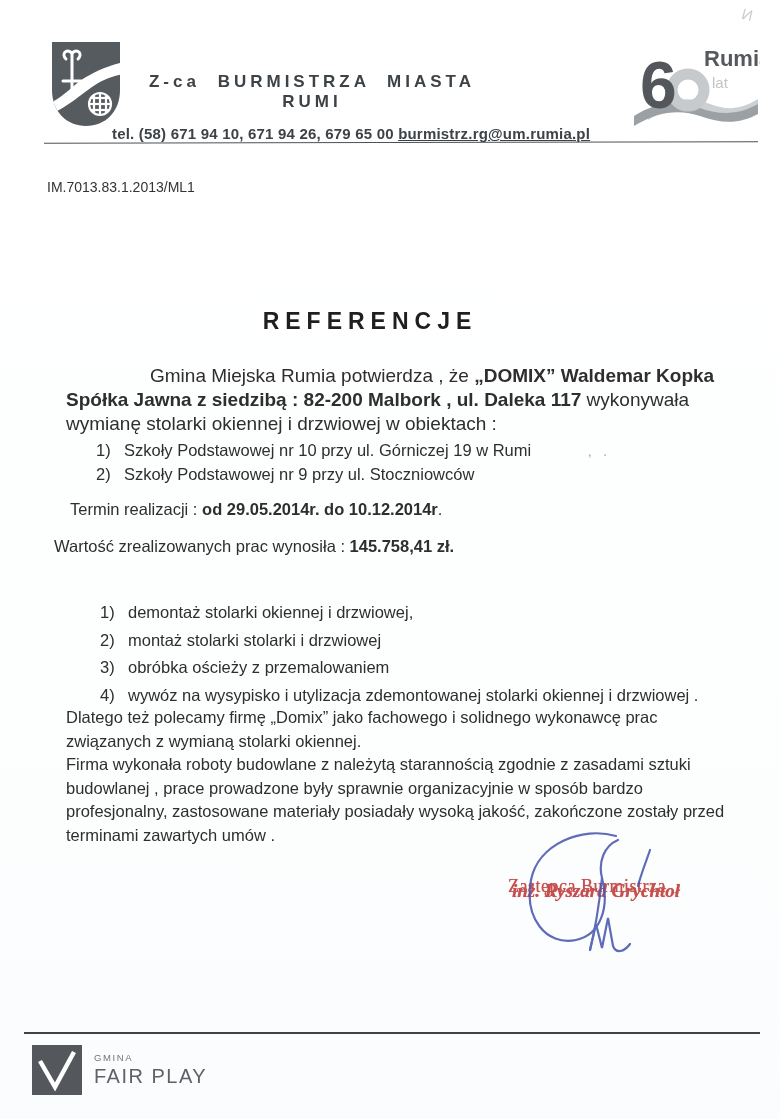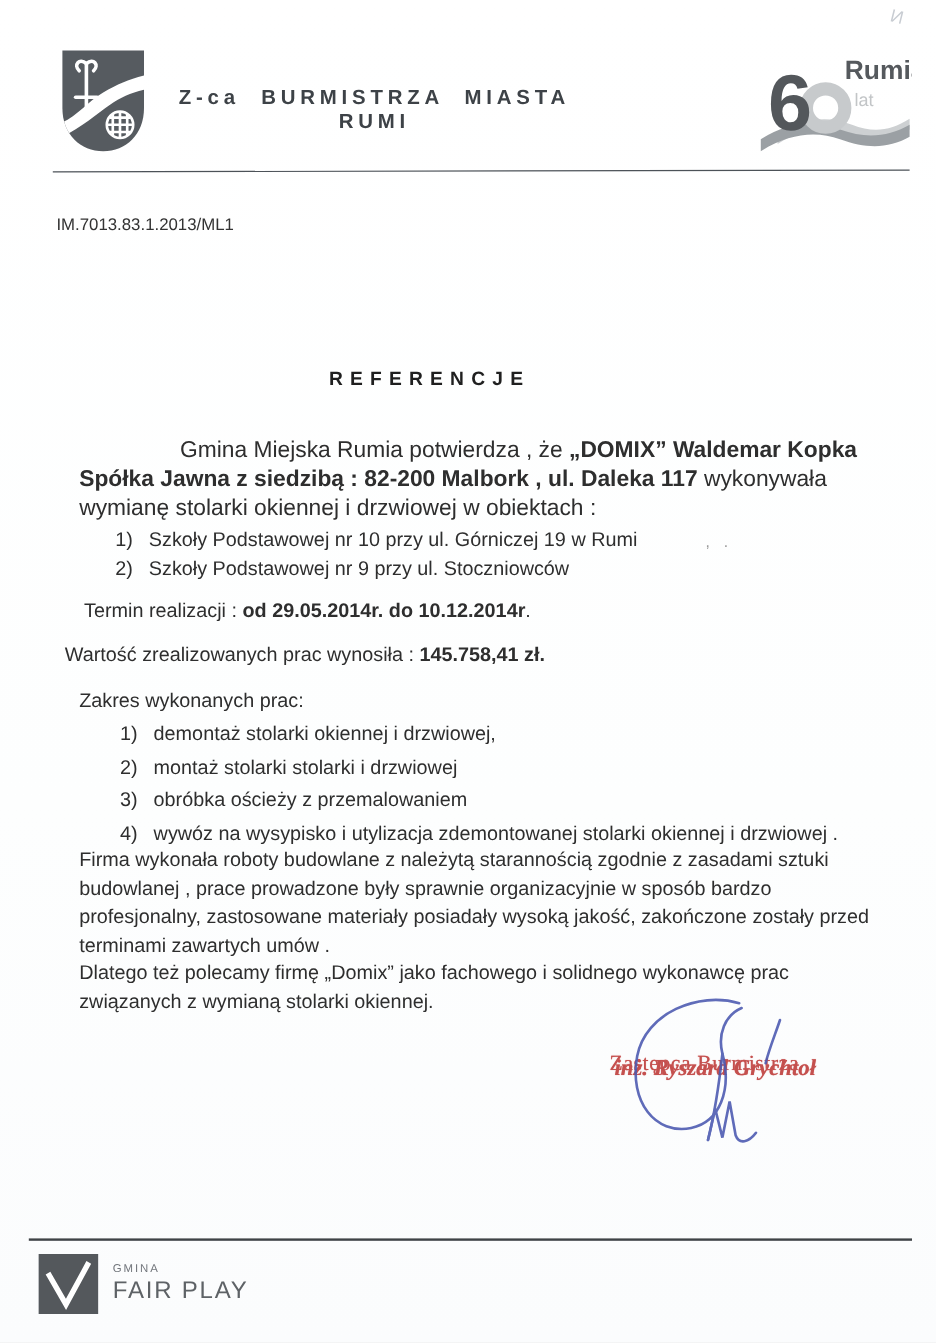--- a/index.html
+++ b/index.html
@@ -13,21 +13,21 @@
   
   .head-text{left:112px;top:48px;width:400px;text-align:center;color:#3d4247;margin-top:24px;}
   .head-title{font-size:17px;font-weight:bold;letter-spacing:4px;word-spacing:9px;}
   .head-phone{margin-top:13px;font-size:15px;font-weight:bold;letter-spacing:.2px;white-space:nowrap;}
   .head-phone .email{text-decoration:underline;}
   .corner-mark{left:742px;top:6px;font-size:15px;color:#b6bcc4;transform:rotate(14deg);opacity:.75;}
   .rule-top{left:44px;top:142px;width:714px;border-top:1.7px solid #4c5258;transform:rotate(-.12deg);}
   
   .refline{left:47px;top:179px;width:690px;display:flex;justify-content:space-between;font-size:14px;color:#333;}
   
-  .doc-title{left:0;top:308px;width:650px;text-align:center;font-size:16px;font-weight:bold;letter-spacing:6px;color:#1f1f1f;padding-left:33px;}
+  .doc-title{left:12px;top:308px;width:650px;text-align:center;font-size:23px;font-weight:bold;letter-spacing:6px;color:#1f1f1f;padding-left:33px;}
   
   .intro{left:66px;top:364px;width:654px;font-size:19px;line-height:24px;text-indent:84px;}
   .b{font-weight:bold;}
   .list{font-size:16.5px;}
   .list .row{display:flex;}
   .sites{left:96px;top:438px;width:620px;line-height:24px;}
   .scope{left:100px;top:599px;width:640px;line-height:27.5px;}
   .num{width:28px;flex:0 0 28px;}
   .term{left:70px;top:500px;font-size:16.5px;}
   .value{left:54px;top:537px;font-size:16.5px;}
@@ -74,20 +74,25 @@
         <line x1="52" y1="55" x2="52" y2="77"></line>
       <line x1="43.5" y1="60" x2="60.5" y2="60"></line>
         <line x1="43.5" y1="72" x2="60.5" y2="72"></line>
       <line x1="46" y1="57" x2="46" y2="75"></line>
         <line x1="58" y1="57" x2="58" y2="75"></line>
     </g>
   </svg>
 
   <div class="abs head-text">
     <div class="head-title">Z-ca BURMISTRZA MIASTA RUMI</div>
+    <div class="head-phone">
+      <span>tel. (58) 671 94 10, 671 94 26, 679 65 00</span>
+      <span> </span>
+      <span class="email">burmistrz.rg@um.rumia.pl</span>
+    </div>
   </div>
 
   <svg class="abs" style="left:628px;top:36px" width="132" height="96" viewBox="0 0 132 96">
     <path d="M20,76 C 42,62 62,60 82,68 C 100,75 114,73 130,63 L130,72 C 114,82 98,82 80,75 C 62,68 42,70 20,84 Z" fill="#cdd0d2"></path>
     <path d="M6,80 C 28,66 50,64 72,72 C 94,80 112,78 130,68 L130,78 C 112,88 94,88 72,80 C 52,73 30,75 6,90 Z" fill="#9ba0a4"></path>
     <circle cx="60" cy="54" r="16" fill="none" stroke="#c7cacc" stroke-width="11"></circle>
     <text x="12" y="72" font-size="66" font-weight="bold" fill="#53575b" font-family="Liberation Sans, DejaVu Sans, sans-serif">6</text>
     <text x="76" y="30" font-size="22" font-weight="bold" fill="#55595d" font-family="Liberation Sans, DejaVu Sans, sans-serif">Rumia</text>
     <text x="84" y="52" font-size="15" fill="#c2c5c7" font-family="Liberation Sans, DejaVu Sans, sans-serif">lat</text>
   </svg>
@@ -120,21 +125,20 @@
   <div class="abs stray">, .</div>
 
   <div class="abs term">
     <span>Termin realizacji : </span><span class="b">od 29.05.2014r. do 10.12.2014r</span><span>.</span>
   </div>
 
   <div class="abs value">
     <span>Wartość zrealizowanych prac  wynosiła : </span><span class="b">145.758,41 zł.</span>
   </div>
 
-  <div class="abs scope-label">Zakres wykonanych prac:</div>
 
   <div class="abs list scope">
     <div class="row">
       <span class="num">1)</span>
       <span>demontaż stolarki okiennej i drzwiowej,</span>
     </div>
     <div class="row">
       <span class="num">2)</span>
       <span>montaż stolarki stolarki i drzwiowej</span>
     </div>
@@ -142,22 +146,22 @@
       <span class="num">3)</span>
       <span>obróbka ościeży z przemalowaniem</span>
     </div>
     <div class="row">
       <span class="num">4)</span>
       <span>wywóz na wysypisko i utylizacja zdemontowanej stolarki okiennej i drzwiowej .</span>
     </div>
   </div>
 
   <div class="abs closing">
+    <div>Dlatego też polecamy firmę „Domix” jako fachowego i solidnego wykonawcę prac związanych z wymianą stolarki okiennej.</div>
     <div>Firma wykonała roboty budowlane z należytą starannością zgodnie z zasadami sztuki budowlanej , prace prowadzone były sprawnie organizacyjnie w sposób bardzo profesjonalny, zastosowane materiały posiadały wysoką jakość, zakończone zostały przed terminami zawartych umów .</div>
-    <div>Dlatego też polecamy firmę „Domix” jako fachowego i solidnego wykonawcę prac związanych z wymianą stolarki okiennej.</div>
   </div>
 
   <div class="abs stamp-role">Zastępca Burmistrza</div>
   <div class="abs stamp-name">inż. Ryszard Grychtoł</div>
 
   <svg class="abs pen" width="210" height="150" viewBox="0 0 210 150">
     <g fill="none" stroke="#4a58b0" stroke-width="2.2" stroke-linecap="round" opacity="0.88">
       <path d="M118,8 C 84,-2 40,16 33,52 C 26,90 48,118 78,112 C 102,107 112,80 104,50 C 100,34 106,18 120,12"></path>
       <path d="M104,50 C 101,78 97,102 92,122"></path>
       <path d="M92,122 L98,96 L104,120 L110,90 L115,118 C 118,126 126,124 132,116"></path>

